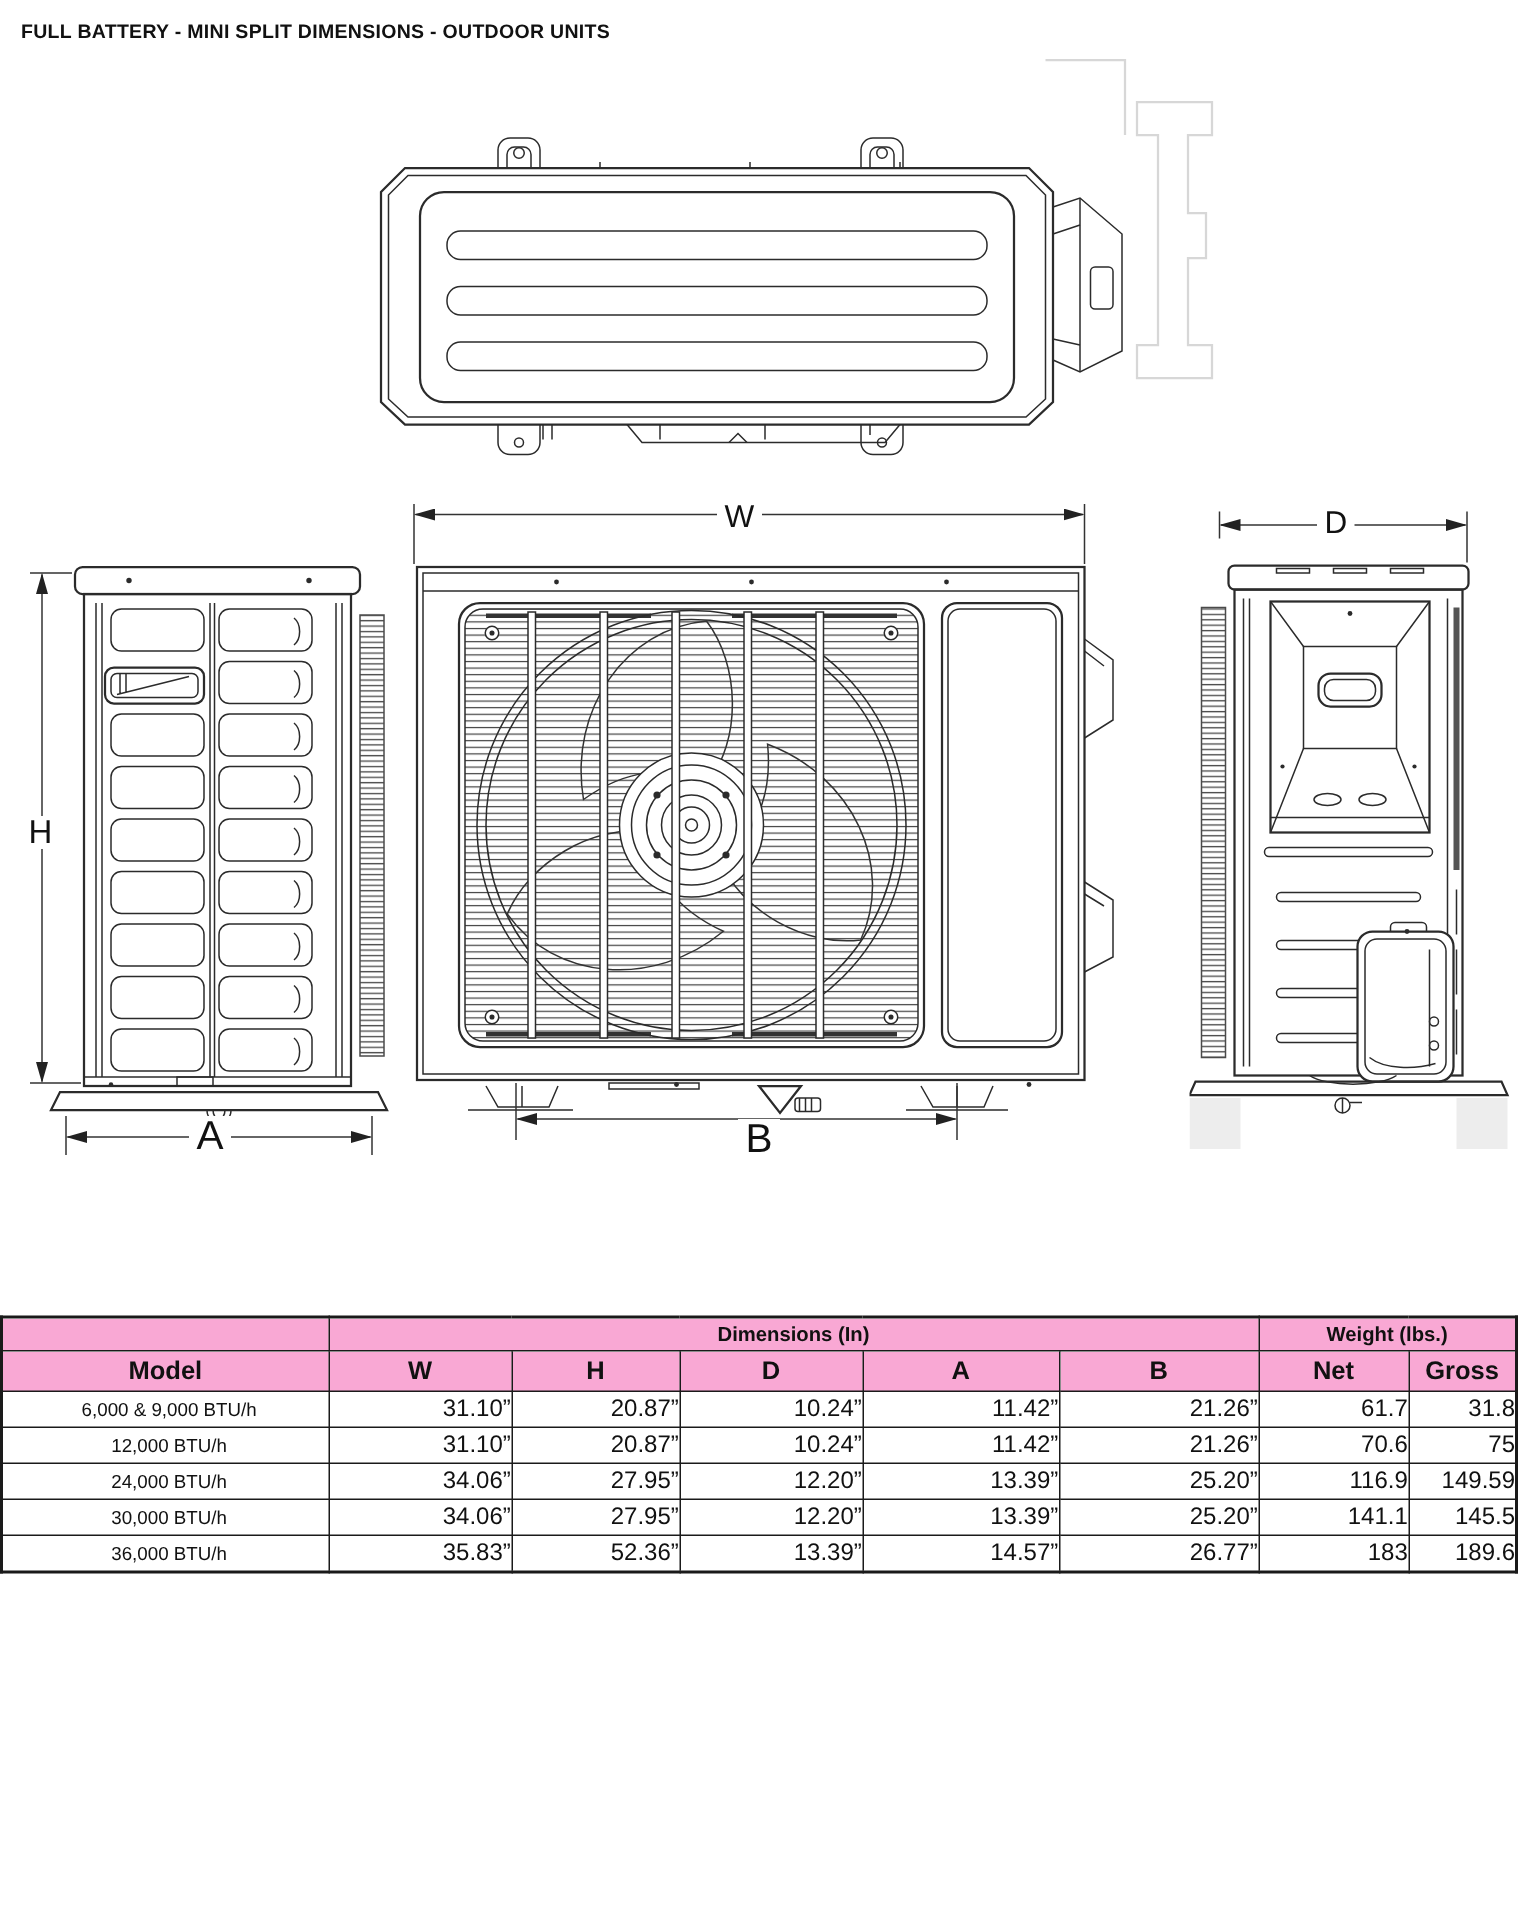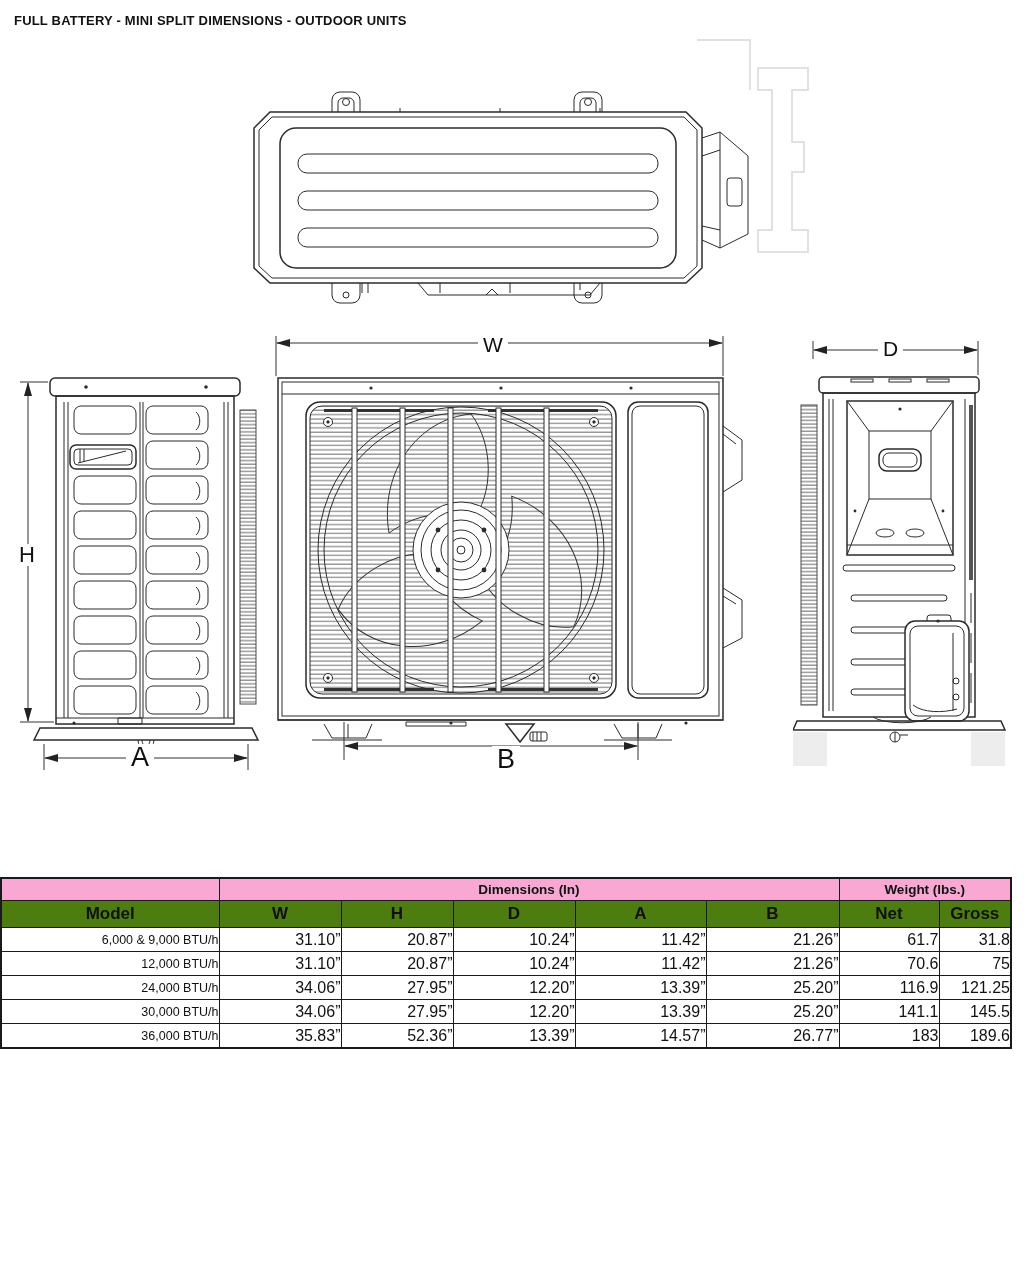--- a/index.html
+++ b/index.html
@@ -15,23 +15,23 @@
   svg{display:block;}
   .ln{stroke:#2b2b2b;stroke-width:1;fill:none;}
   .ln15{stroke:#2b2b2b;stroke-width:1.5;fill:none;}
   .dim{stroke:#333;stroke-width:1;fill:none;}
   .gray{stroke:#d7d7d7;stroke-width:1.5;fill:none;}
   
   .spec-table{position:absolute;left:0;top:877px;width:1010px;border-collapse:collapse;table-layout:fixed;}
   .spec-table th,.spec-table td{border:1px solid #1a1a1a;padding:0;overflow:hidden;white-space:nowrap;}
   .spec-table{border:2px solid #1a1a1a;}
   .group-row th{height:21px;background:#f9a8d4;font-size:13.5px;font-weight:bold;text-align:center;}
-  .col-row th{height:26px;background:#4d7c0f;font-size:17px;font-weight:bold;text-align:center;}
+  .col-row th{height:26px;background:#f9a8d4;font-size:17px;font-weight:bold;text-align:center;}
   .spec-table tbody td{height:23px;font-size:16px;text-align:right;}
-  .spec-table tbody td.model{font-size:12.5px;text-align:right;padding-left:5px;}
+  .spec-table tbody td.model{font-size:12.5px;text-align:center;padding-left:5px;}
 </style>
 </head>
 <body>
 
 <div class="page-title">FULL BATTERY - MINI SPLIT DIMENSIONS - OUTDOOR UNITS</div>
 
 <svg class="view" style="left:250px;top:38px;" width="560" height="270" viewBox="0 0 560 270">
 
   <path class="gray" d="M447,2 h53 v50"></path>
   <path class="gray" d="M508,30 h50 v22 h-16 v52 h12 v30 h-12 v58 h16 v22 h-50 v-22 h14 v-140 h-14 Z"></path>
@@ -370,21 +370,21 @@
       <td>75</td>
     </tr>
     <tr>
       <td class="model">24,000 BTU/h</td>
       <td>34.06”</td>
       <td>27.95”</td>
       <td>12.20”</td>
       <td>13.39”</td>
       <td>25.20”</td>
       <td>116.9</td>
-      <td>121.25</td>
+      <td>149.59</td>
     </tr>
     <tr>
       <td class="model">30,000 BTU/h</td>
       <td>34.06”</td>
       <td>27.95”</td>
       <td>12.20”</td>
       <td>13.39”</td>
       <td>25.20”</td>
       <td>141.1</td>
       <td>145.5</td>

